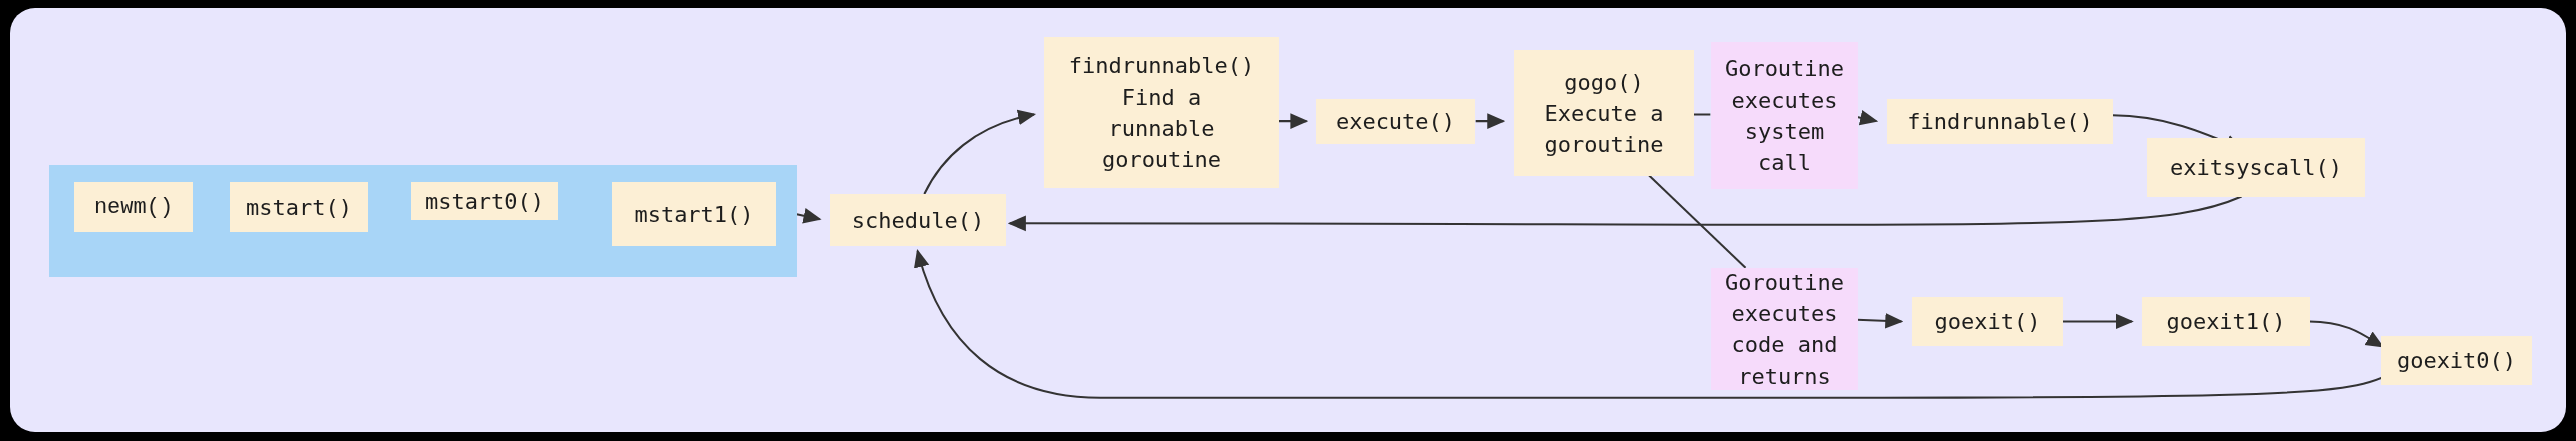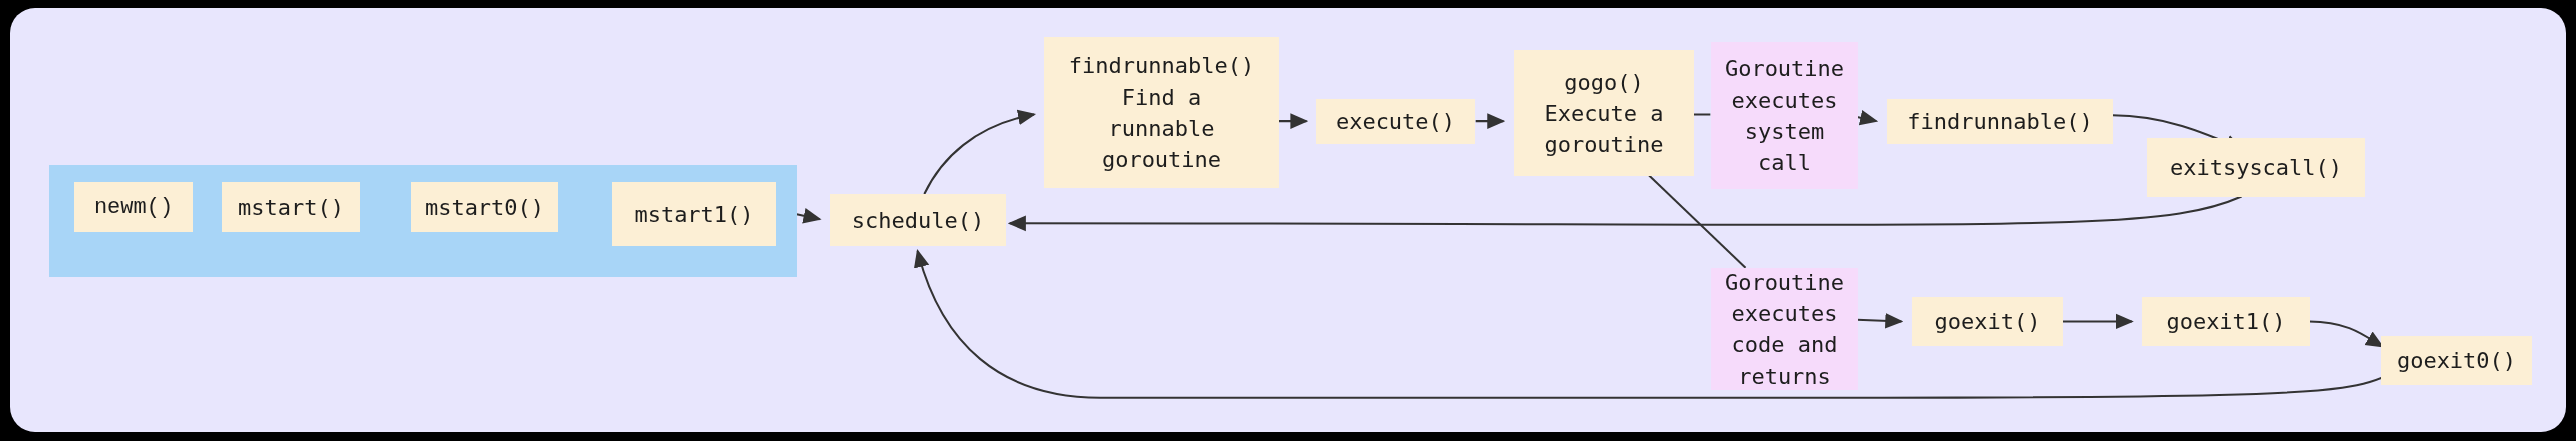--- a/index.html
+++ b/index.html
@@ -63,23 +63,23 @@
         <path d="M2743,374 C2790,374 2810,392 2830,404" marker-end="url(#ah)"></path>
 
         <path d="M2840,436 C2780,470 2680,465 1300,465 C1180,465 1110,400 1082,290" marker-end="url(#ah)"></path>
       </g>
     </svg>
 
     <div class="subgraph" style="left:39px;top:157px;width:748px;height:112px;"></div>
 
     <div class="node yellow" style="left:64px;top:174px;width:119px;height:50px;font-family:Liberation Mono, monospace;">newm()</div>
 
-    <div class="node yellow" style="left:212px;top:174px;width:138px;height:50px;">mstart()</div>
+    <div class="node yellow" style="left:220px;top:174px;width:138px;height:50px;">mstart()</div>
 
-    <div class="node yellow" style="left:401px;top:174px;width:147px;height:50px;">mstart0()</div>
+    <div class="node yellow" style="left:401px;top:174px;width:147px;height:38px;">mstart0()</div>
 
     <div class="node yellow" style="left:602px;top:174px;width:164px;height:64px;">mstart1()</div>
 
     <div class="node yellow" style="left:820px;top:186px;width:176px;height:52px;">schedule()</div>
 
     <div class="node yellow" style="left:1034px;top:29px;width:235px;height:151px;">findrunnable()
 Find a
 runnable
 goroutine</div>
 

